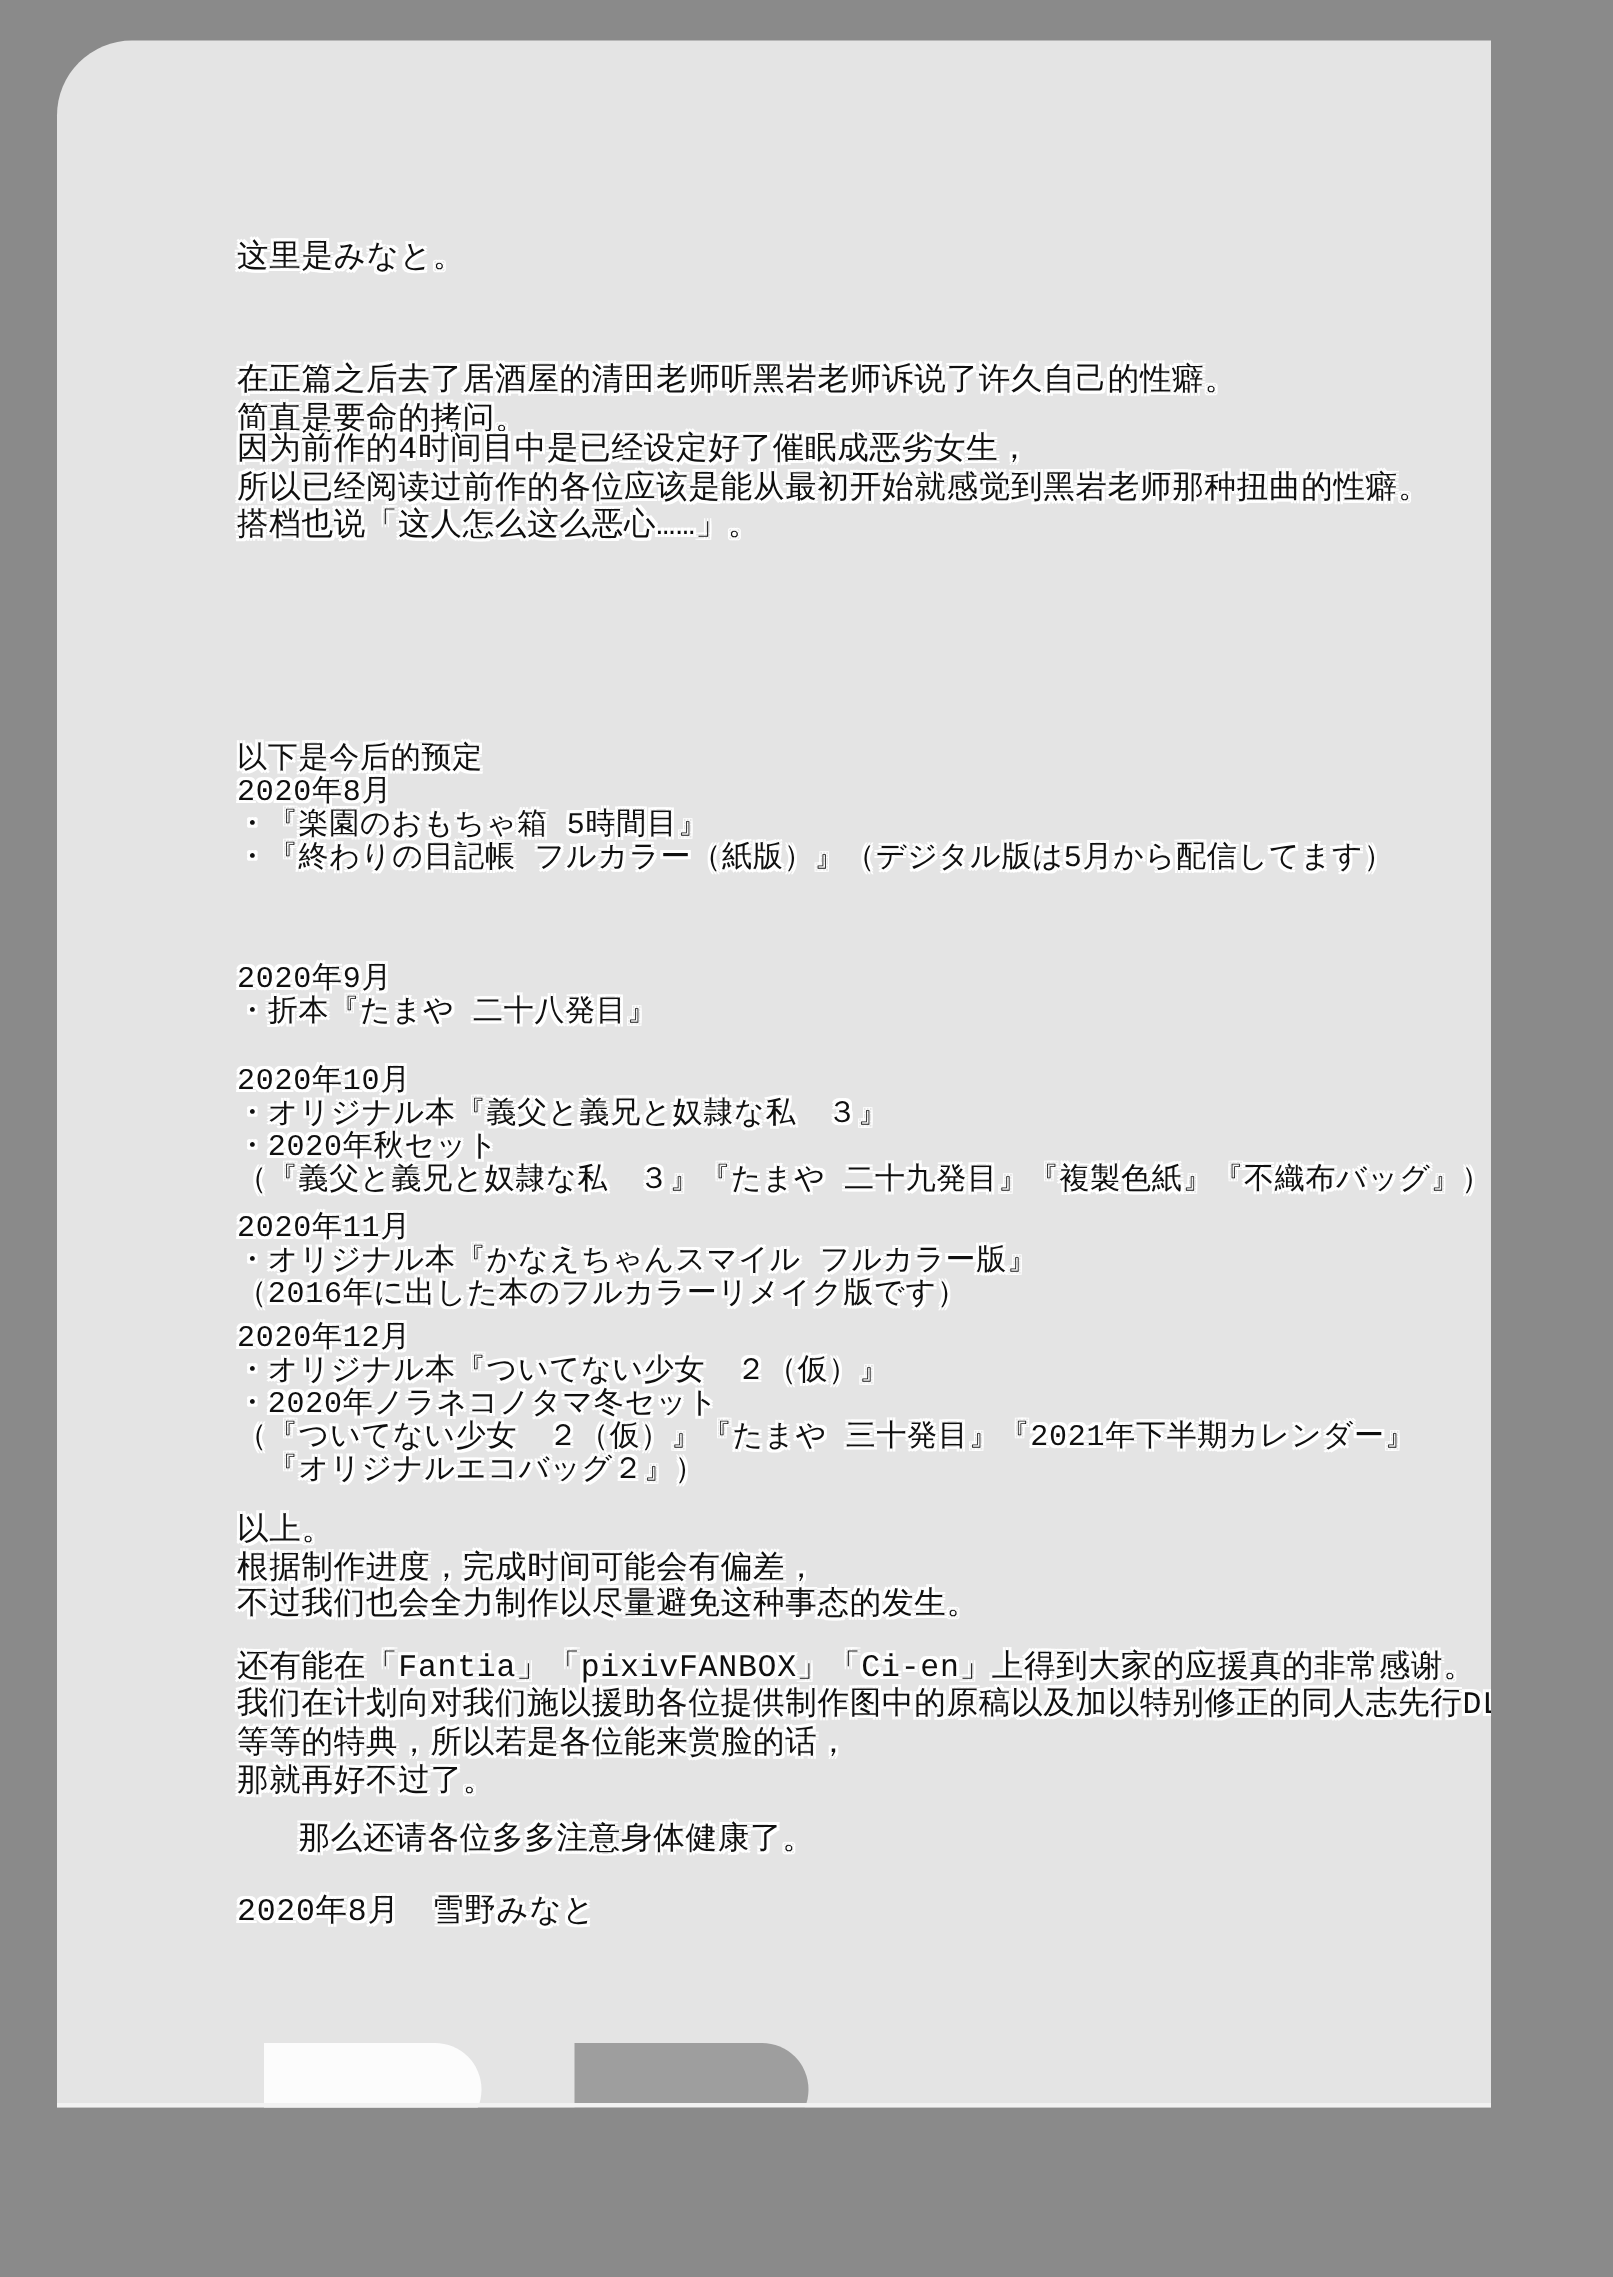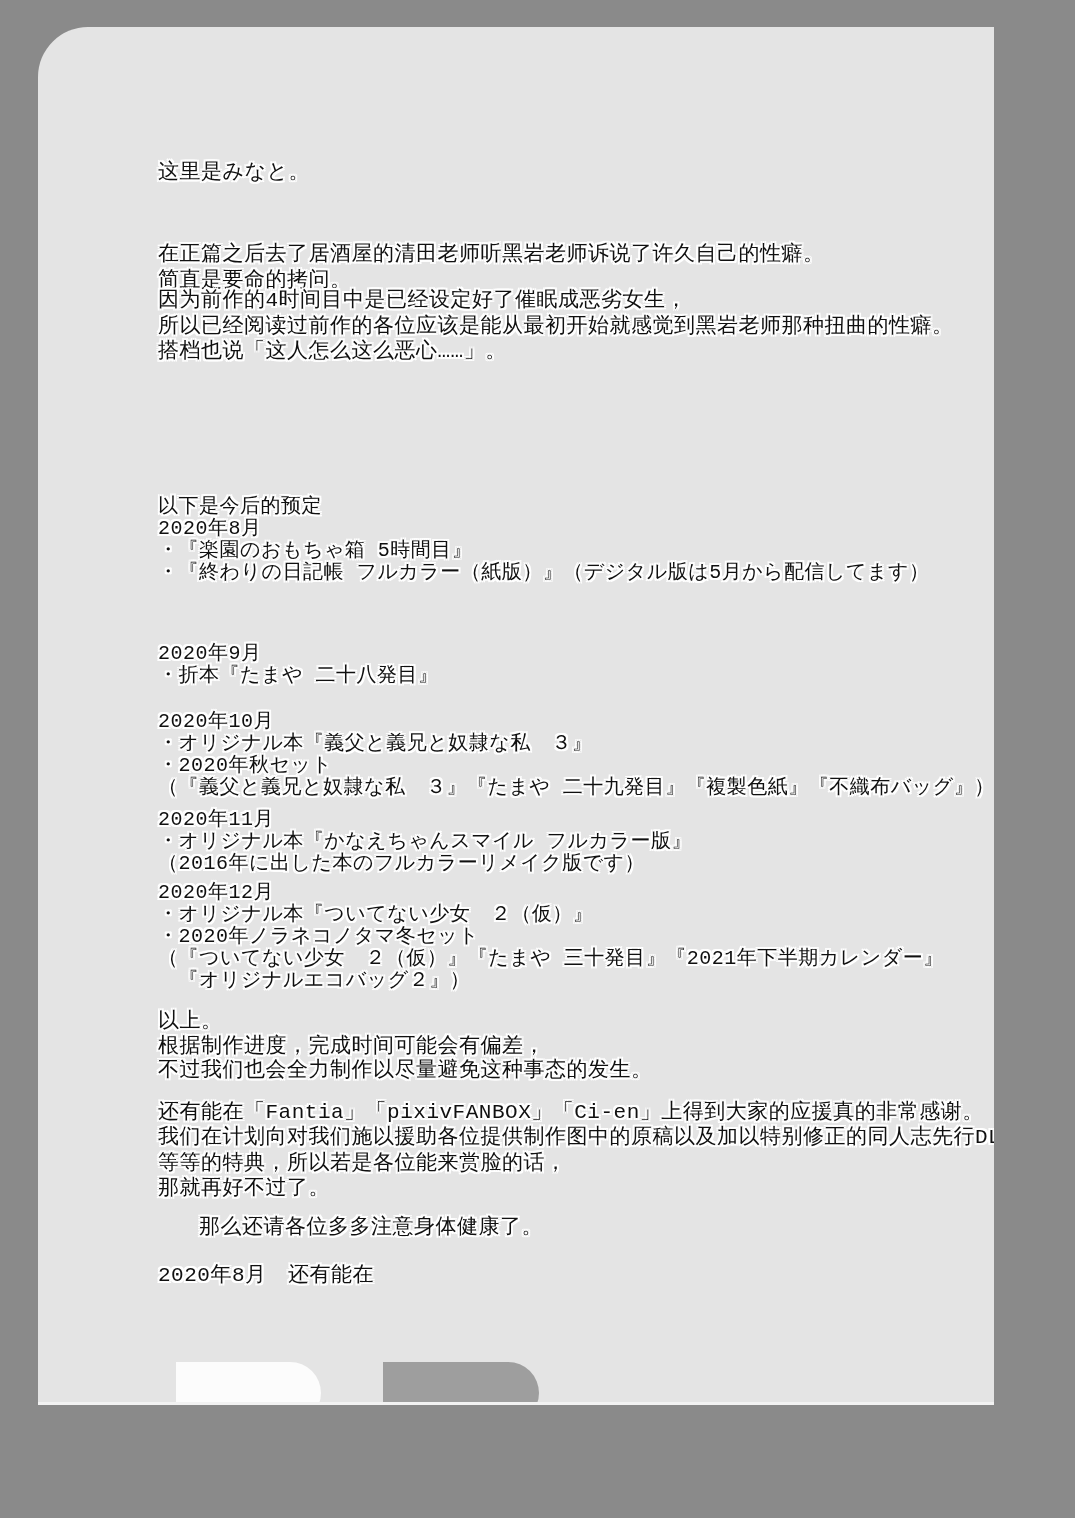--- a/index.html
+++ b/index.html
@@ -116,20 +116,20 @@
 　『オリジナルエコバッグ２』）</p>
 
     <p class="block zh b11">还有能在「Fantia」「pixivFANBOX」「Ci-en」上得到大家的应援真的非常感谢。
 我们在计划向对我们施以援助各位提供制作图中的原稿以及加以特别修正的同人志先行DL
 等等的特典，所以若是各位能来赏脸的话，
 那就再好不过了。</p>
     <p class="block zh b10">以上。
 根据制作进度，完成时间可能会有偏差，
 不过我们也会全力制作以尽量避免这种事态的发生。</p>
     <p class="block zh b12">那么还请各位多多注意身体健康了。</p>
-    <p class="block zh b13">2020年8月　还有能在</p>
+    <p class="block zh b13">2020年8月　雪野みなと</p>
 
     <div class="pill pill-white"></div>
     <div class="pill pill-gray"></div>
     <div class="page-bottom-line"></div>
   </div>
 
 </div>
 
 </body></html>

